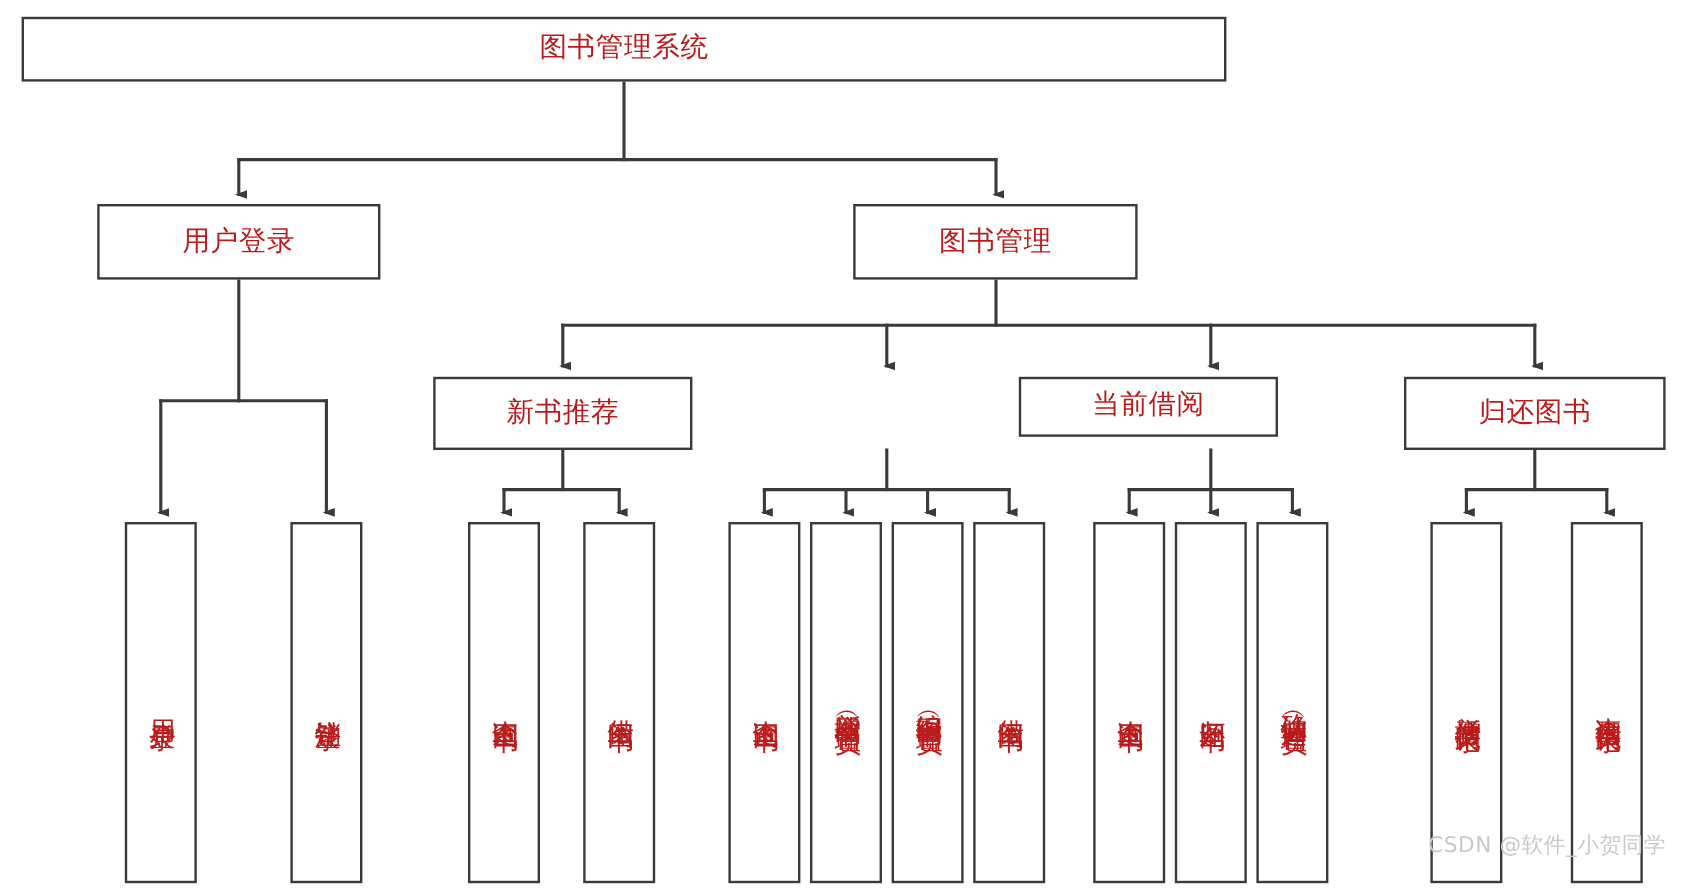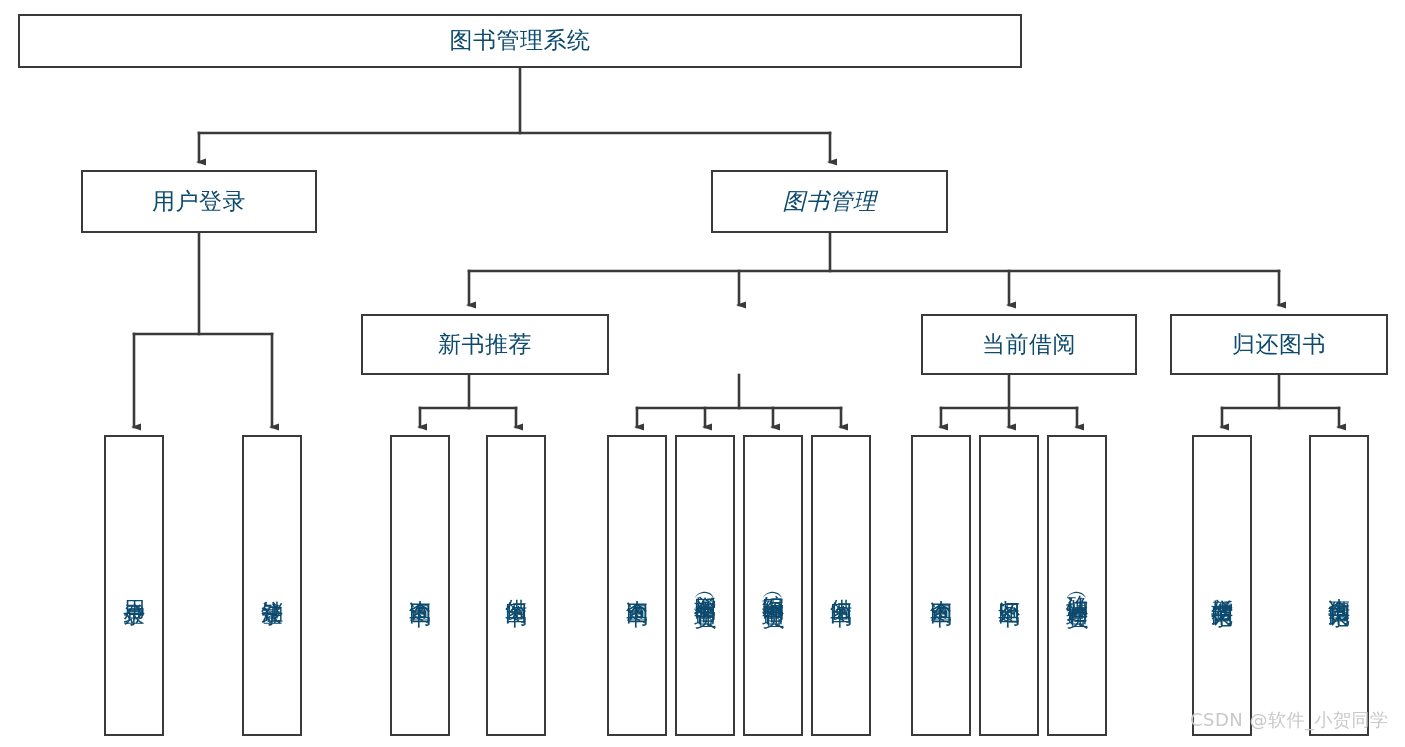--- a/index.html
+++ b/index.html
@@ -34,21 +34,21 @@
     position: absolute;
     box-sizing: border-box;
     background: #ffffff;
     border: 2px solid #3a3a3a;
     display: flex;
     align-items: center;
     justify-content: center;
     overflow: hidden;
   }
   .node-label {
-    color: #0c4a6e;
+    color: #b91c1c;
     font-size: 23px;
     line-height: 1.18;
     letter-spacing: 0.5px;
     white-space: nowrap;
     text-align: center;
   }
   .node-box.leaf {
     align-items: center;
   }
   .node-box.leaf .node-label {
@@ -126,28 +126,28 @@
     </g>
   </svg>
 
   <div class="node-box root" style="left:18px; top:14px; width:1004px; height:54px;">
     <span class="node-label">图书管理系统</span>
   </div>
 
   <div class="node-box" style="left:81px; top:170px; width:236px; height:63px;">
     <span class="node-label">用户登录</span>
   </div>
-  <div class="node-box" style="left:711px; top:170px; width:237px; height:63px;font-style:italic;">
+  <div class="node-box" style="left:711px; top:170px; width:237px; height:63px;">
     <span class="node-label">图书管理</span>
   </div>
 
-  <div class="node-box" style="left:361px; top:314px; width:248px; height:61px;">
+  <div class="node-box" style="left:361px; top:314px; width:216px; height:61px;">
     <span class="node-label">新书推荐</span>
   </div>
-  <div class="node-box" style="left:921px; top:314px; width:216px; height:61px;">
+  <div class="node-box" style="left:849px; top:314px; width:216px; height:50px;font-family:Liberation Mono, monospace;">
     <span class="node-label">当前借阅</span>
   </div>
   <div class="node-box" style="left:1170px; top:314px; width:218px; height:61px;">
     <span class="node-label">归还图书</span>
   </div>
 
   <div class="node-box leaf" style="left:104px; top:435px; width:60px; height:301px;">
     <span class="node-label">用户登录</span>
   </div>
   <div class="node-box leaf" style="left:242px; top:435px; width:60px; height:301px;">
@@ -184,15 +184,15 @@
     <span class="node-label">确认归还（管理员）</span>
   </div>
 
   <div class="node-box leaf" style="left:1192px; top:435px; width:60px; height:301px;">
     <span class="node-label">新增借阅记录</span>
   </div>
   <div class="node-box leaf" style="left:1309px; top:435px; width:60px; height:301px;">
     <span class="node-label">查询借阅记录</span>
   </div>
 
-  <div class="watermark" style="left:1190px; top:708px;">CSDN @软件_小贺同学</div>
+  <div class="watermark" style="left:1190px; top:692px;">CSDN @软件_小贺同学</div>
 
 </div>
 
 </body></html>

